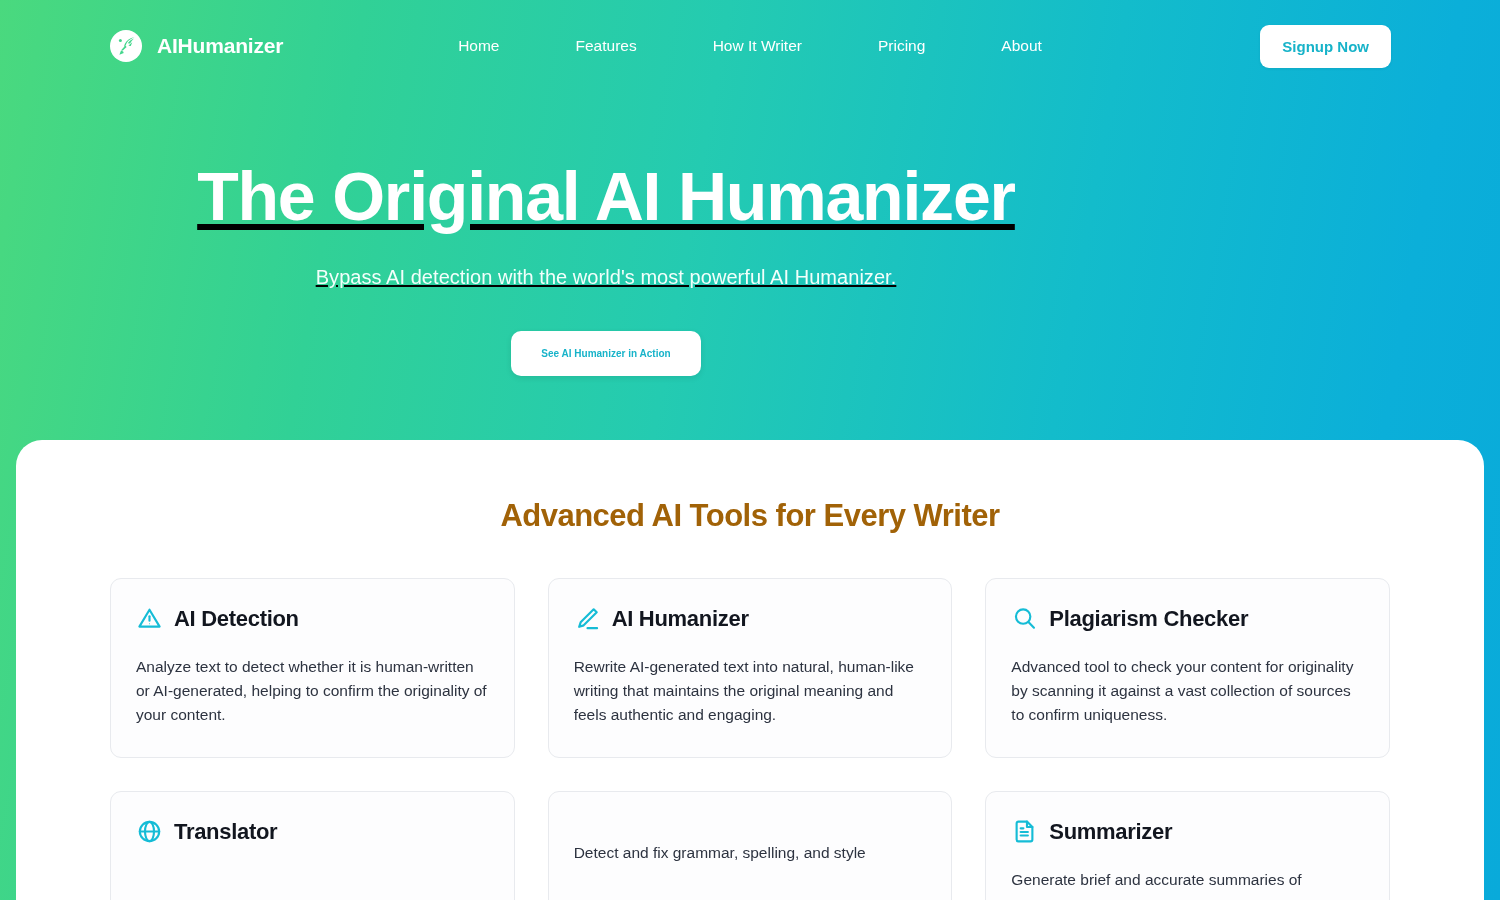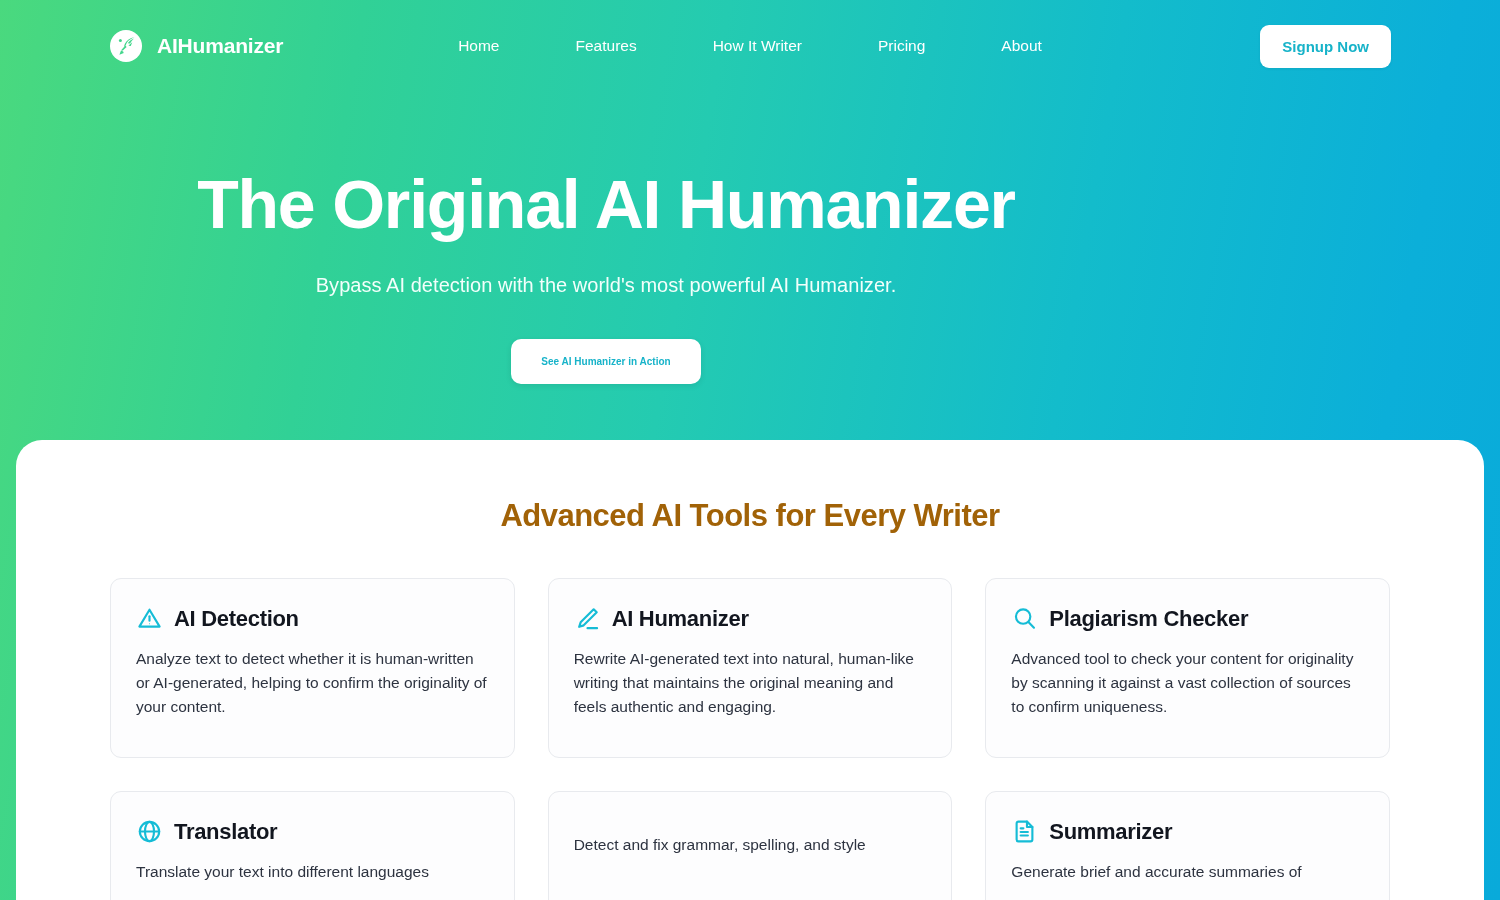--- a/index.html
+++ b/index.html
@@ -71,23 +71,24 @@
     font-weight: bold;
     font-family: "Liberation Sans", sans-serif;
     padding: 13px 22px;
     cursor: pointer;
     box-shadow: 0 1px 3px rgba(0,0,0,0.07);
   }
 
   
   .hero {
     position: absolute;
-    top: 92px; left: 0;
+    top: 84px; left: 0;
     width: 1212px;
     text-align: center;
+    text-decoration: underline;
   }
   .hero-title {
     margin-top: 76px;
     color: #ffffff;
     font-size: 68px;
     font-weight: bold;
     line-height: 1.08;
     letter-spacing: -1.2px;
   }
   .hero-sub {
@@ -162,21 +163,21 @@
     color: #15bcd6;
   }
   .card-title {
     color: #12161f;
     font-size: 22px;
     font-weight: bold;
     letter-spacing: -0.3px;
     white-space: nowrap;
   }
   .card-desc {
-    margin-top: 15px;
+    margin-top: 23px;
     color: #2d3340;
     font-size: 15.5px;
     line-height: 1.55;
   }
 </style>
 </head>
 <body>
 
 <div class="page">
 
@@ -264,21 +265,20 @@
         <div class="card-head">
           <span class="card-icon">
             <svg viewBox="0 0 24 24" width="27" height="27" fill="none" stroke="#15bcd6" stroke-width="1.9" stroke-linecap="round" stroke-linejoin="round">
               <circle cx="12" cy="12" r="8.6"></circle>
               <line x1="3.4" y1="12" x2="20.6" y2="12"></line>
               <ellipse cx="12" cy="12" rx="4" ry="8.6"></ellipse>
             </svg>
           </span>
           <span class="card-title">Translator</span>
         </div>
-        <p class="card-desc">Translate your text into different languages</p>
       </div>
 
       <div class="card">
         <p class="card-desc">Detect and fix grammar, spelling, and style</p>
       </div>
 
       <div class="card">
         <div class="card-head">
           <span class="card-icon">
             <svg viewBox="0 0 24 24" width="27" height="27" fill="none" stroke="#15bcd6" stroke-width="1.9" stroke-linecap="round" stroke-linejoin="round">

